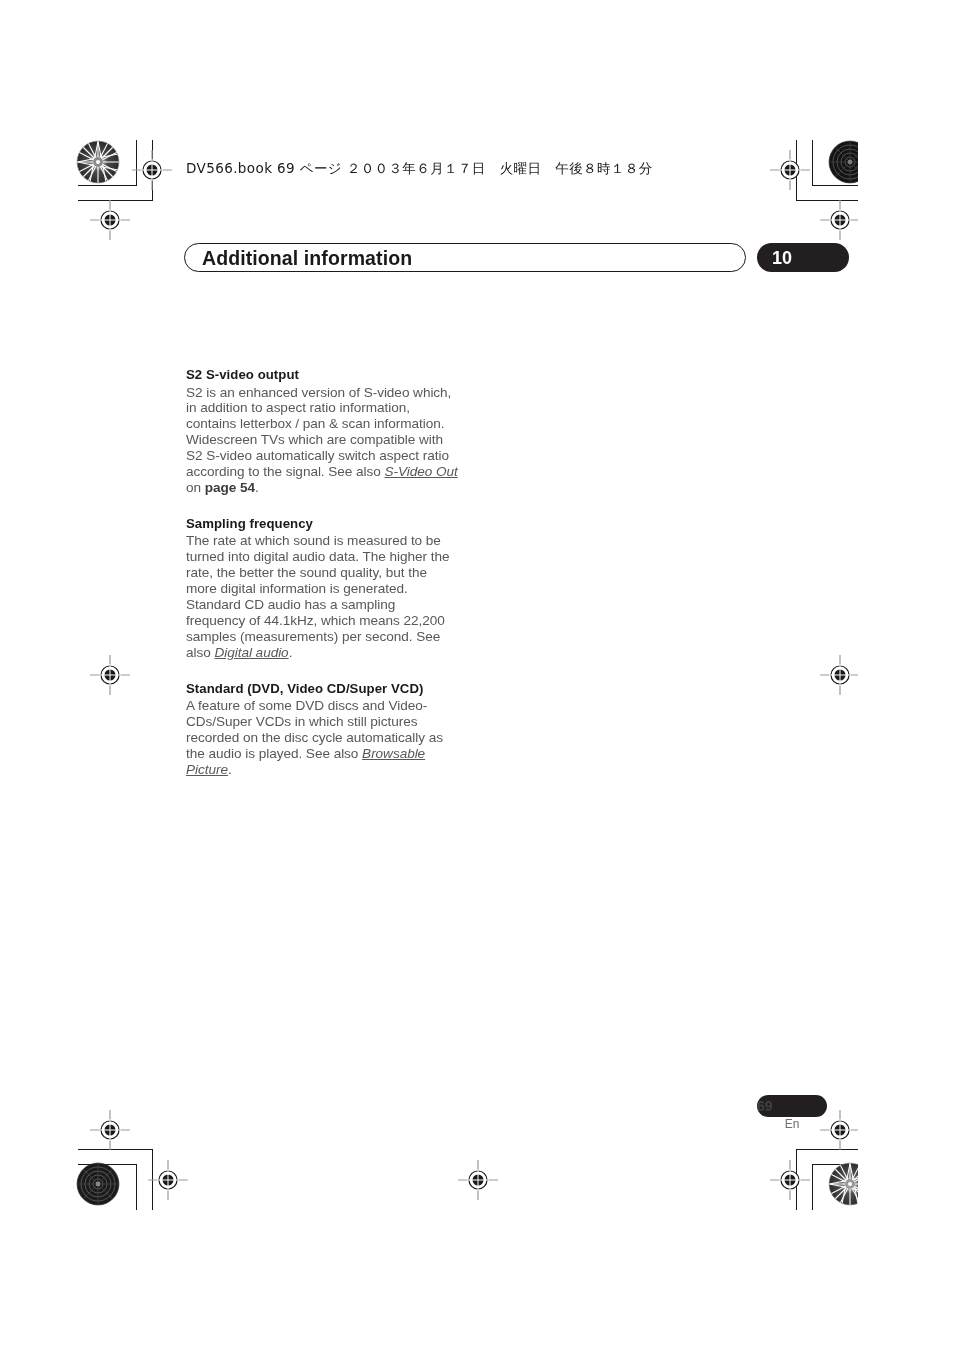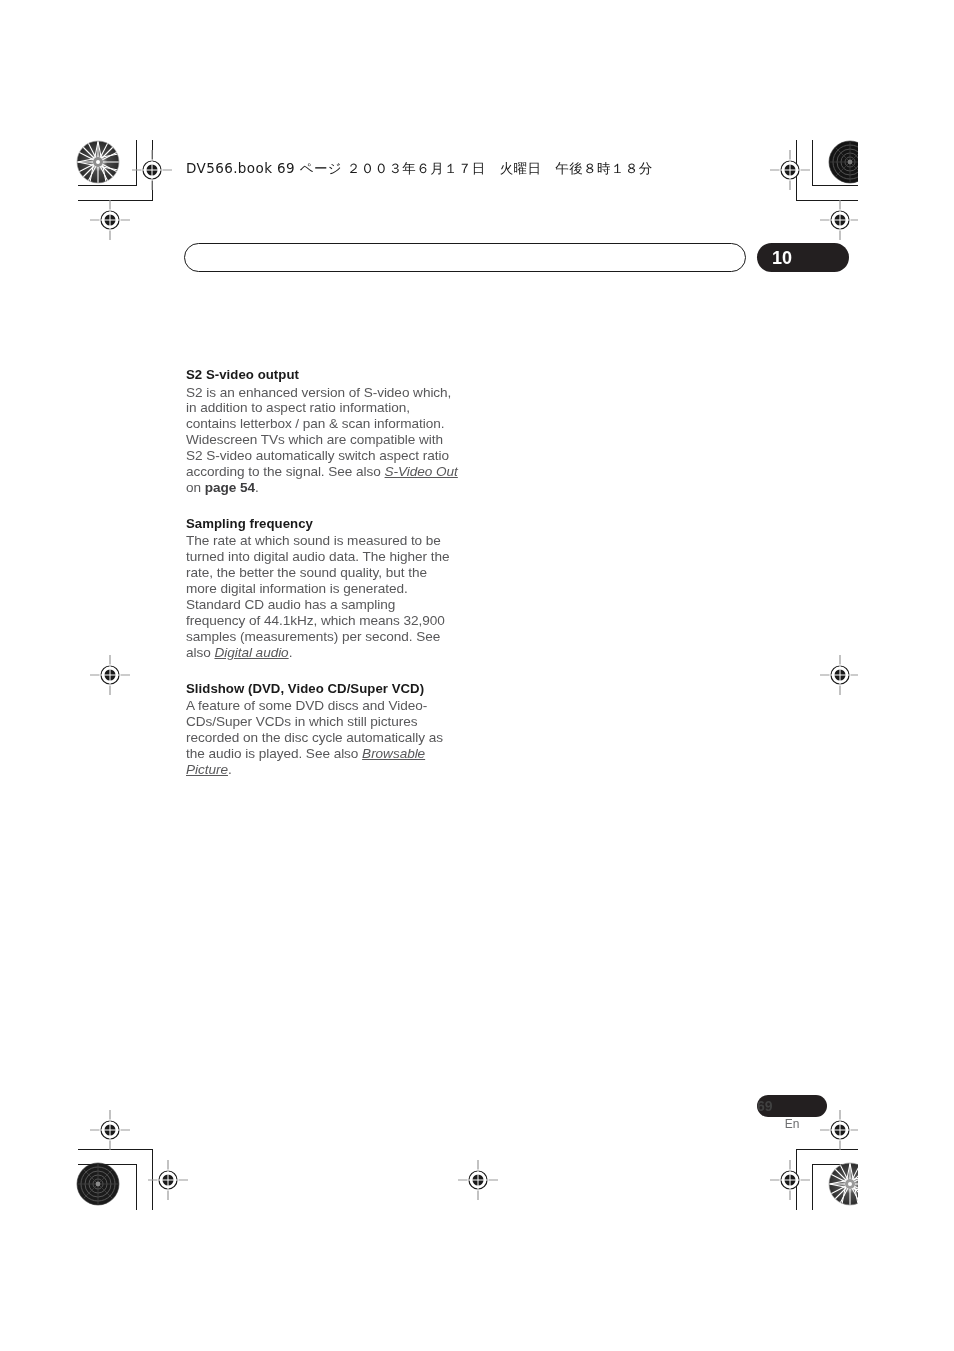--- a/index.html
+++ b/index.html
@@ -342,34 +342,35 @@
       <path d="M22 2 V42 M2 22 H42" stroke="#9a9a9a" stroke-width="1.2"></path>
       <circle cx="22" cy="22" r="9" fill="#ffffff" stroke="#1a1a1a" stroke-width="1.2"></circle>
       <circle cx="22" cy="22" r="5.5" fill="#1a1a1a"></circle>
       <path d="M22 11 V33 M11 22 H33" stroke="#ffffff" stroke-width="1"></path>
     </svg>
   </div>
 
   <div class="bookinfo">DV566.book  69 ページ  ２００３年６月１７日　火曜日　午後８時１８分</div>
 
   <div class="title-pill"></div>
+  <div class="title-pill-text">Additional information</div>
   <div class="chapter-badge"></div>
   <div class="chapter-badge-text">10</div>
 
   <div class="column" id="glossary-column">
       <div class="entry">
         <p class="entry-term">S2 S-video output</p>
         <p class="entry-def"><span>S2 is an enhanced version of S-video which, in addition to aspect ratio information, contains letterbox / pan &amp; scan information. Widescreen TVs which are compatible with S2 S-video automatically switch aspect ratio according to the signal. See also </span><i>S-Video Out</i><span> on </span><b>page 54</b><span>.</span></p>
       </div>
       <div class="entry">
         <p class="entry-term">Sampling frequency</p>
-        <p class="entry-def"><span>The rate at which sound is measured to be turned into digital audio data. The higher the rate, the better the sound quality, but the more digital information is generated. Standard CD audio has a sampling frequency of 44.1kHz, which means 32,900 samples (measurements) per second. See also </span><i>Digital audio</i><span>.</span></p>
+        <p class="entry-def"><span>The rate at which sound is measured to be turned into digital audio data. The higher the rate, the better the sound quality, but the more digital information is generated. Standard CD audio has a sampling frequency of 44.1kHz, which means 22,200 samples (measurements) per second. See also </span><i>Digital audio</i><span>.</span></p>
       </div>
       <div class="entry">
-        <p class="entry-term">Slidshow (DVD, Video CD/Super VCD)</p>
+        <p class="entry-term">Standard (DVD, Video CD/Super VCD)</p>
         <p class="entry-def"><span>A feature of some DVD discs and Video-CDs/Super VCDs in which still pictures recorded on the disc cycle automatically as the audio is played. See also </span><i>Browsable Picture</i><span>.</span></p>
       </div>
     </div>
 
   <div class="page-badge"></div>
   <div class="page-badge-num">69</div>
   <div class="page-lang">En</div>
 
 </div>
 

